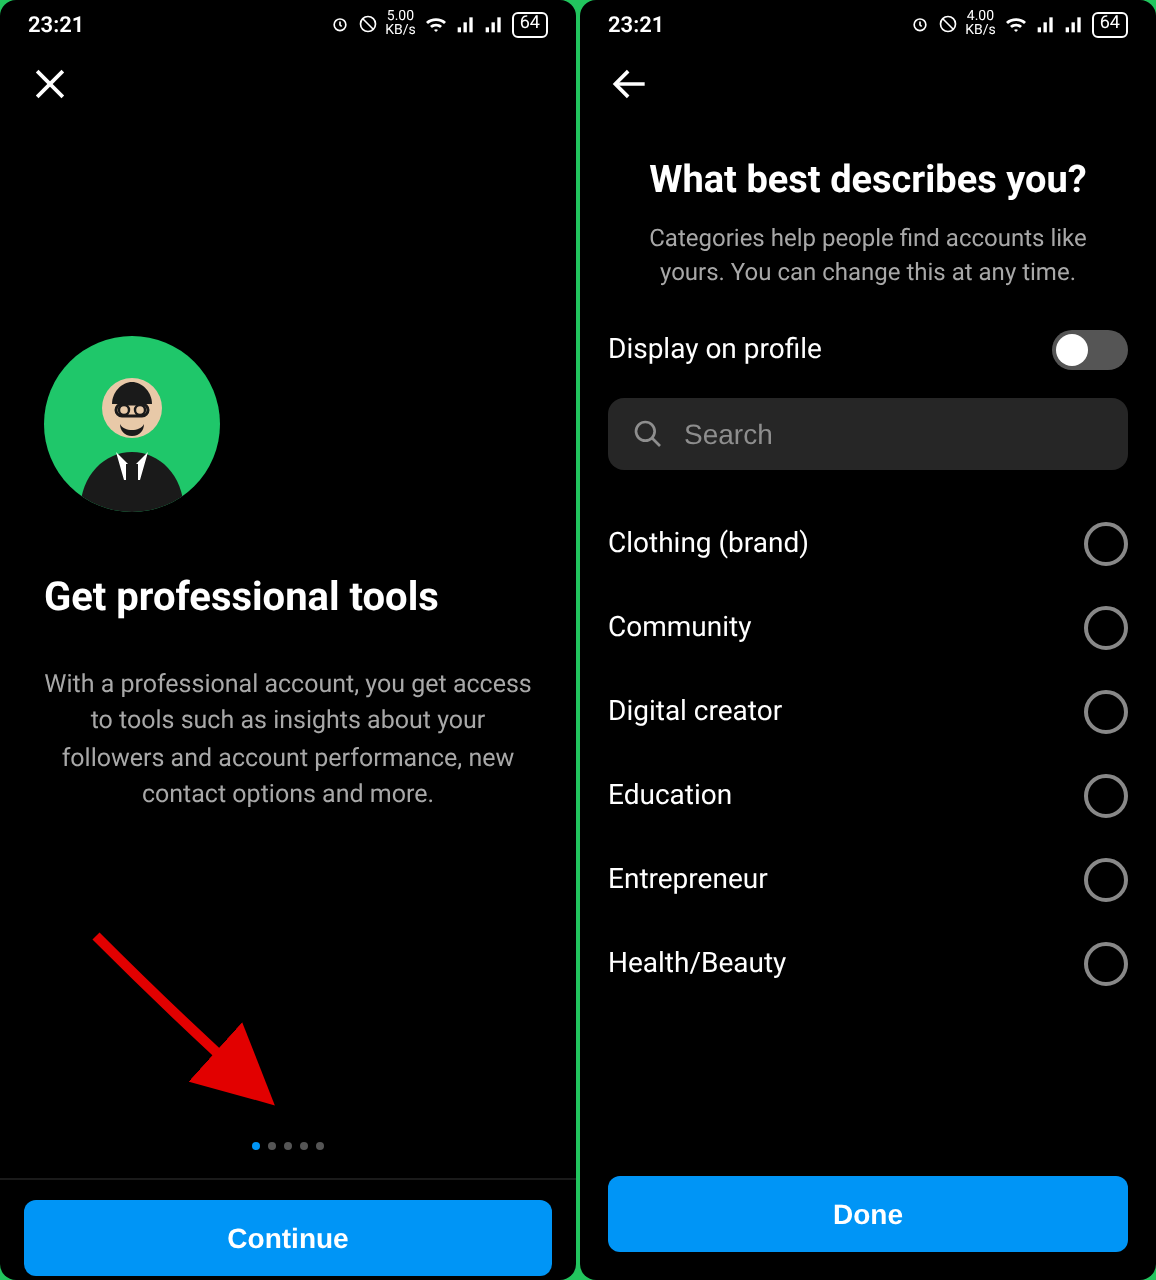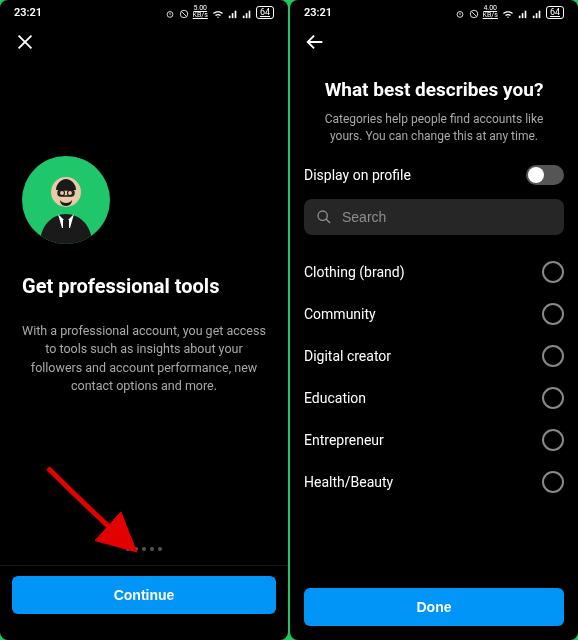--- a/index.html
+++ b/index.html
@@ -1,36 +1,36 @@
 <!DOCTYPE html>
 <html><head>
 <meta charset="utf-8">
 <style>
   * { box-sizing: border-box; margin: 0; padding: 0; }
   html, body { width: 578px; height: 640px; background: #3a3a3a; font-family: -apple-system, BlinkMacSystemFont, "Segoe UI", Roboto, Helvetica, Arial, sans-serif; overflow: hidden; }
   .wrap { display: flex; gap: 2px; width: 578px; height: 640px; background: #22c55e; }
   .phone { width: 288px; height: 640px; background: #000; position: relative; display: flex; flex-direction: column; border-radius: 8px; overflow: hidden; }
   
   .status { height: 24px; display: flex; justify-content: space-between; align-items: center; color: #fff; font-size: 11px; padding: 0 14px; font-weight: 600; }
-  .status .right { display: flex; align-items: flex-end; gap: 4px; font-size: 9px; font-weight: 400; text-decoration: underline; }
+  .status .right { display: flex; align-items: center; gap: 4px; font-size: 9px; font-weight: 400; }
   .status .right .net { display: flex; flex-direction: column; align-items: center; line-height: 1; font-size: 7px; }
   .status svg { display: block; }
   .bat { border: 1px solid #fff; border-radius: 3px; padding: 0 3px; font-size: 9px; line-height: 11px; }
   
   .nav { height: 40px; display: flex; align-items: center; padding: 0 14px; }
   .nav-icon { color: #fff; cursor: pointer; }
   
   .left-content { flex: 1; display: flex; flex-direction: column; align-items: flex-start; justify-content: center; padding: 0 22px 60px; text-align: center; gap: 12px; }
   .avatar { width: 88px; height: 88px; border-radius: 50%; background: #1fc76a; display: flex; align-items: flex-end; justify-content: center; overflow: hidden; margin-bottom: 18px; }
   .h1 { color: #fff; font-size: 20px; font-weight: 700; margin-bottom: 12px; }
   .desc { color: #a8a8a8; font-size: 12.5px; line-height: 1.45; }
   .dots { display: flex; gap: 4px; justify-content: center; margin-bottom: 14px; }
   .dot { width: 4px; height: 4px; border-radius: 50%; background: #555; }
   .dot.active { background: #0095f6; }
-  .btnbar { padding: 10px 12px 26px; border-top: 1px solid #1a1a1a; }
+  .btnbar { padding: 10px 12px 2px; border-top: 1px solid #1a1a1a; }
   .btn { width: 100%; background: #0095f6; color: #fff; border: none; border-radius: 6px; height: 38px; font-size: 14px; font-weight: 600; cursor: pointer; }
   
   .arrow { position: absolute; left: 40px; bottom: 80px; pointer-events: none; }
   
   .right-content { flex: 1; display: flex; flex-direction: column; padding: 0 14px; overflow: hidden; }
   .h2 { color: #fff; font-size: 19px; font-weight: 700; text-align: center; margin: 14px 0 10px; }
   .sub { color: #a8a8a8; font-size: 12px; text-align: center; line-height: 1.4; margin-bottom: 20px; padding: 0 10px; }
   .toggle-row { display: flex; justify-content: space-between; align-items: center; color: #fff; font-size: 14px; margin-bottom: 14px; }
   .toggle { width: 38px; height: 20px; background: #555; border-radius: 10px; position: relative; cursor: pointer; }
   .toggle::after { content: ""; width: 16px; height: 16px; background: #fff; border-radius: 50%; position: absolute; left: 2px; top: 2px; }

